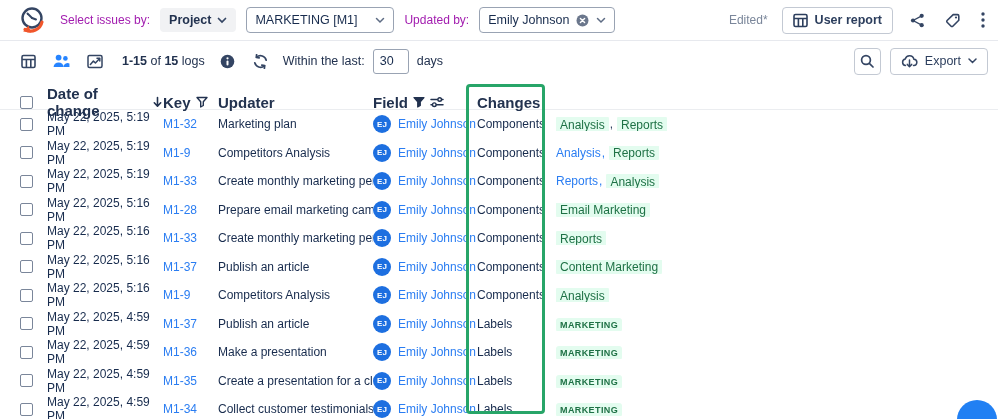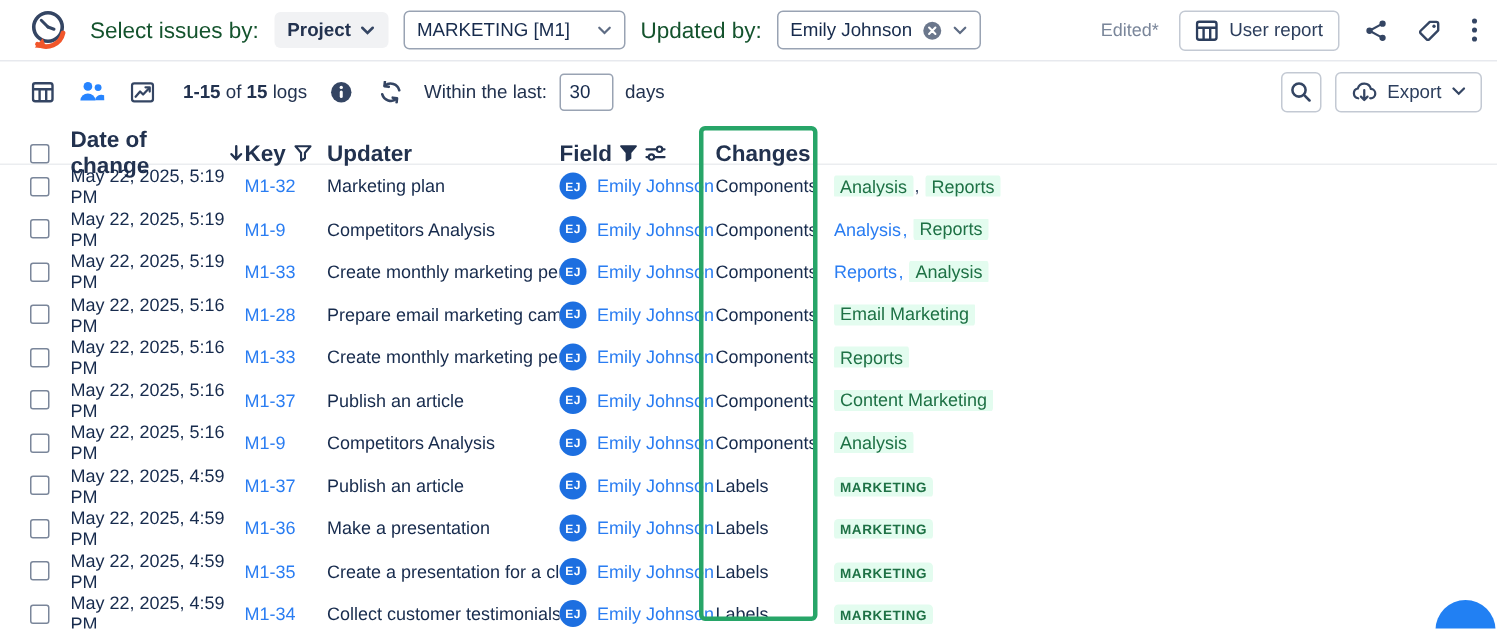--- a/index.html
+++ b/index.html
@@ -11,40 +11,40 @@
   }
   svg { display:block; }
 
   
   .topbar {
     height:41px; display:flex; align-items:center;
     border-bottom:1px solid #E7E9EE; padding:0 10px 0 16px;
   }
   .topbar-left { display:flex; align-items:center; gap:10px; flex:1; }
   .logo { margin-right:2px; }
-  .lbl { color:#14532d; font-size:15px; }
+  .lbl { color:#a21caf; font-size:12px; }
   .pill-dd {
     display:flex; align-items:center; gap:6px;
     background:#F1F2F4; border-radius:4px; padding:5px 9px;
     font-size:12.5px; font-weight:bold; color:#22324f; cursor:pointer;
   }
   .select-box {
     display:flex; align-items:center; justify-content:space-between;
     border:1px solid #99A3B3; border-radius:4px; background:#fff;
     height:26px; padding:0 8px; font-size:12.5px; color:#172B4D; cursor:pointer;
   }
   .sb-project { width:148px; }
   .sb-updater { width:136px; }
   .sb-right { display:flex; align-items:center; gap:7px; }
   .topbar-right { display:flex; align-items:center; gap:14px; }
   .edited { color:#7A869A; font-size:12px; }
   .btn-outline {
     display:flex; align-items:center; gap:7px;
     border:1px solid #C3C9D3; border-radius:4px; background:#fff;
-    height:27px; padding:0 10px; font-size:12.5px; font-weight:normal;
+    height:27px; padding:0 10px; font-size:12.5px; font-weight:bold;
     color:#2c3e5d; cursor:pointer;
   }
   .icon-btn { background:none; border:none; padding:3px; cursor:pointer; }
 
   
   .toolbar {
     height:40px; display:flex; align-items:center; justify-content:space-between;
     padding:0 10px 0 18px;
   }
   .tb-left { display:flex; align-items:center; gap:12px; }

